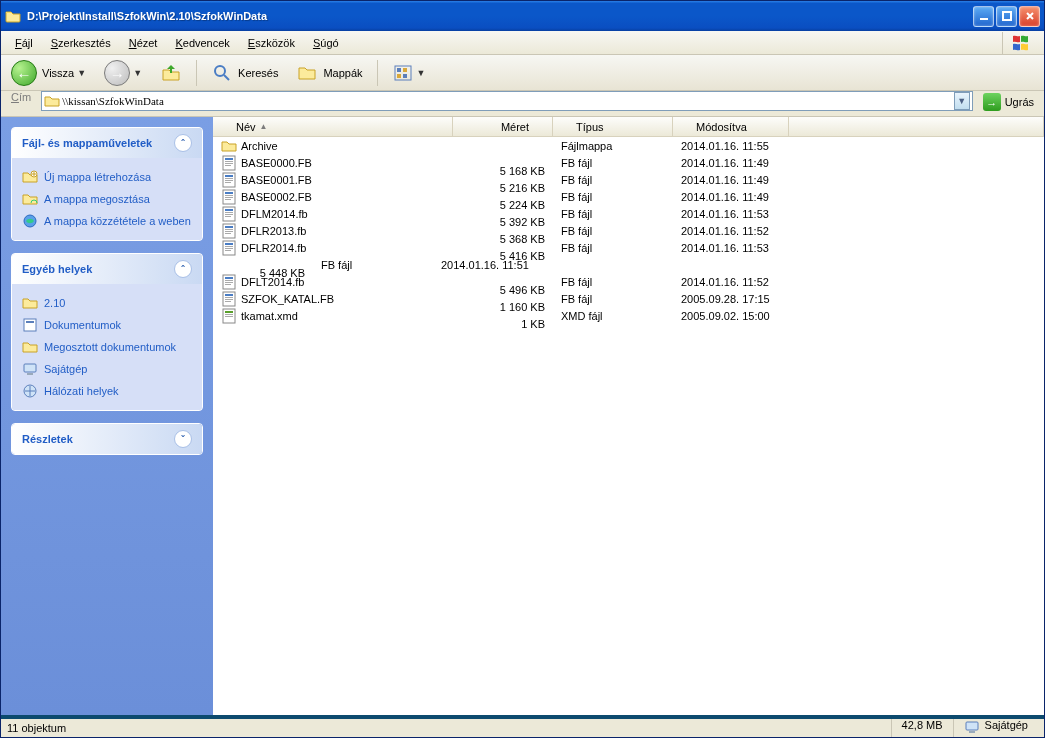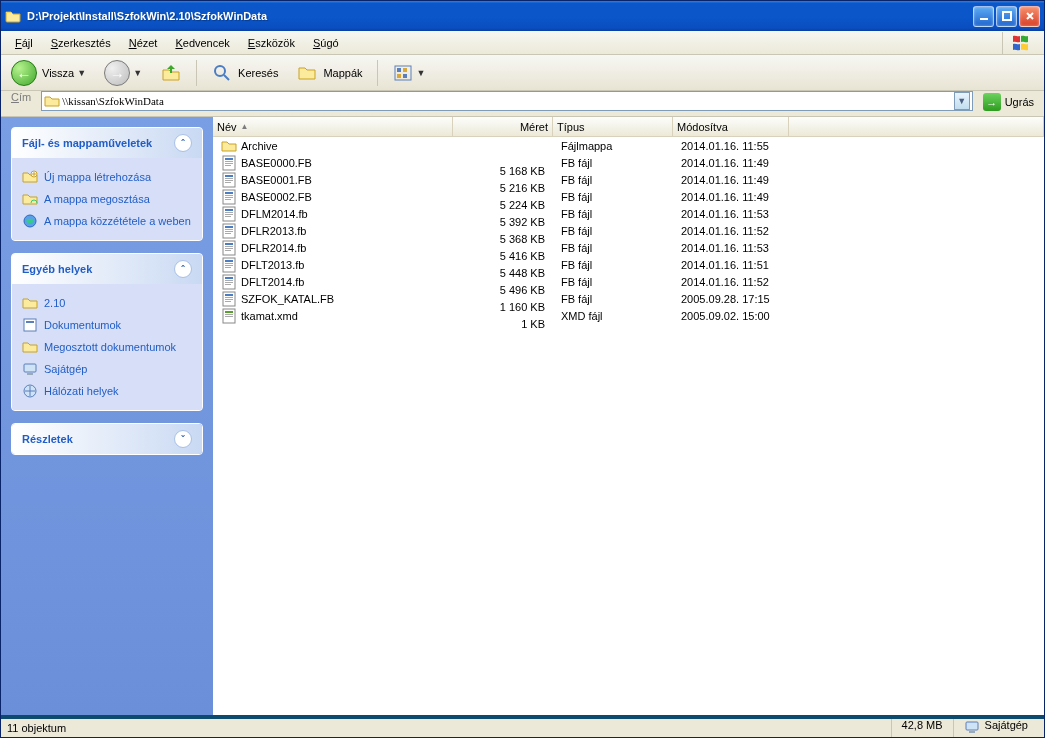--- a/index.html
+++ b/index.html
@@ -69,21 +69,21 @@
   .sidebar { width:212px; background:linear-gradient(to bottom,#7a9ee4,#6b8fd9); padding:10px; overflow:auto;}
   .panel { background:#d6deef; border-radius:4px; margin-bottom:12px; overflow:hidden; border:1px solid #fff;}
   .panel .phead { background:linear-gradient(to right,#fff,#c9d9f3); padding:6px 10px; font-weight:bold; color:#215dc6; display:flex; align-items:center; justify-content:space-between;}
   .phead .chev { width:18px;height:18px;border-radius:50%;background:#fff;border:1px solid #a9c0e7;display:flex;align-items:center;justify-content:center;color:#3c6bb5;font-size:10px;}
   .panel .pbody { padding:8px 10px; background:#d6dff7;}
   .plink { display:flex; align-items:center; gap:6px; color:#215dc6; padding:3px 0; cursor:default;}
   .plink .pico { width:16px;height:16px; display:inline-flex;}
 
   .listpane { flex:1; background:#fff; display:flex; flex-direction:column;}
   .colhead { height:20px; display:flex; border-bottom:1px solid #d8d2bd; background:linear-gradient(#fdfdfb,#ece9d8); }
-  .col { padding:3px 4px; border-right:1px solid #d8d2bd; display:flex; align-items:center; gap:4px;}
+  .col { padding:3px 23px; border-right:1px solid #d8d2bd; display:flex; align-items:center; gap:4px;}
   .col.name  { width:240px;}
   .col.size  { width:100px; justify-content:flex-end;}
   .col.type  { width:120px;}
   .col.mod   { width:116px;}
   .col.extra { flex:1;}
   .sort-arw { font-size:8px; color:#7c7c7c; }
 
   .filelist { flex:1; overflow:auto;}
   .row { display:flex; height:17px; align-items:center;}
   .cell { padding:0 8px; overflow:hidden; white-space:nowrap;}
@@ -454,32 +454,20 @@
                   <rect x="4" y="10" width="6" height="1" fill="#aaa"></rect>
                 </svg>
               </span>
               <span>DFLR2014.fb</span>
             </div>
       <div class="cell size">5 416 KB</div>
       <div class="cell type">FB fájl</div>
       <div class="cell mod">2014.01.16. 11:53</div>
     </div>
           <div class="row">
-      <div class="cell name">
-              <span class="fico">
-                <svg viewBox="0 0 16 16">
-                  <rect x="2" y="1" width="12" height="14" fill="#fff" stroke="#888"></rect>
-                  <rect x="4" y="3" width="8" height="2" fill="#4a7dc4"></rect>
-                  <rect x="4" y="6" width="8" height="1" fill="#aaa"></rect>
-                  <rect x="4" y="8" width="8" height="1" fill="#aaa"></rect>
-                  <rect x="4" y="10" width="6" height="1" fill="#aaa"></rect>
-                </svg>
-              </span>
-              <span>DFLT2013.fb</span>
-            </div>
       <div class="cell size">5 448 KB</div>
       <div class="cell type">FB fájl</div>
       <div class="cell mod">2014.01.16. 11:51</div>
     </div>
           <div class="row">
       <div class="cell name">
               <span class="fico">
                 <svg viewBox="0 0 16 16">
                   <rect x="2" y="1" width="12" height="14" fill="#fff" stroke="#888"></rect>
                   <rect x="4" y="3" width="8" height="2" fill="#4a7dc4"></rect>

